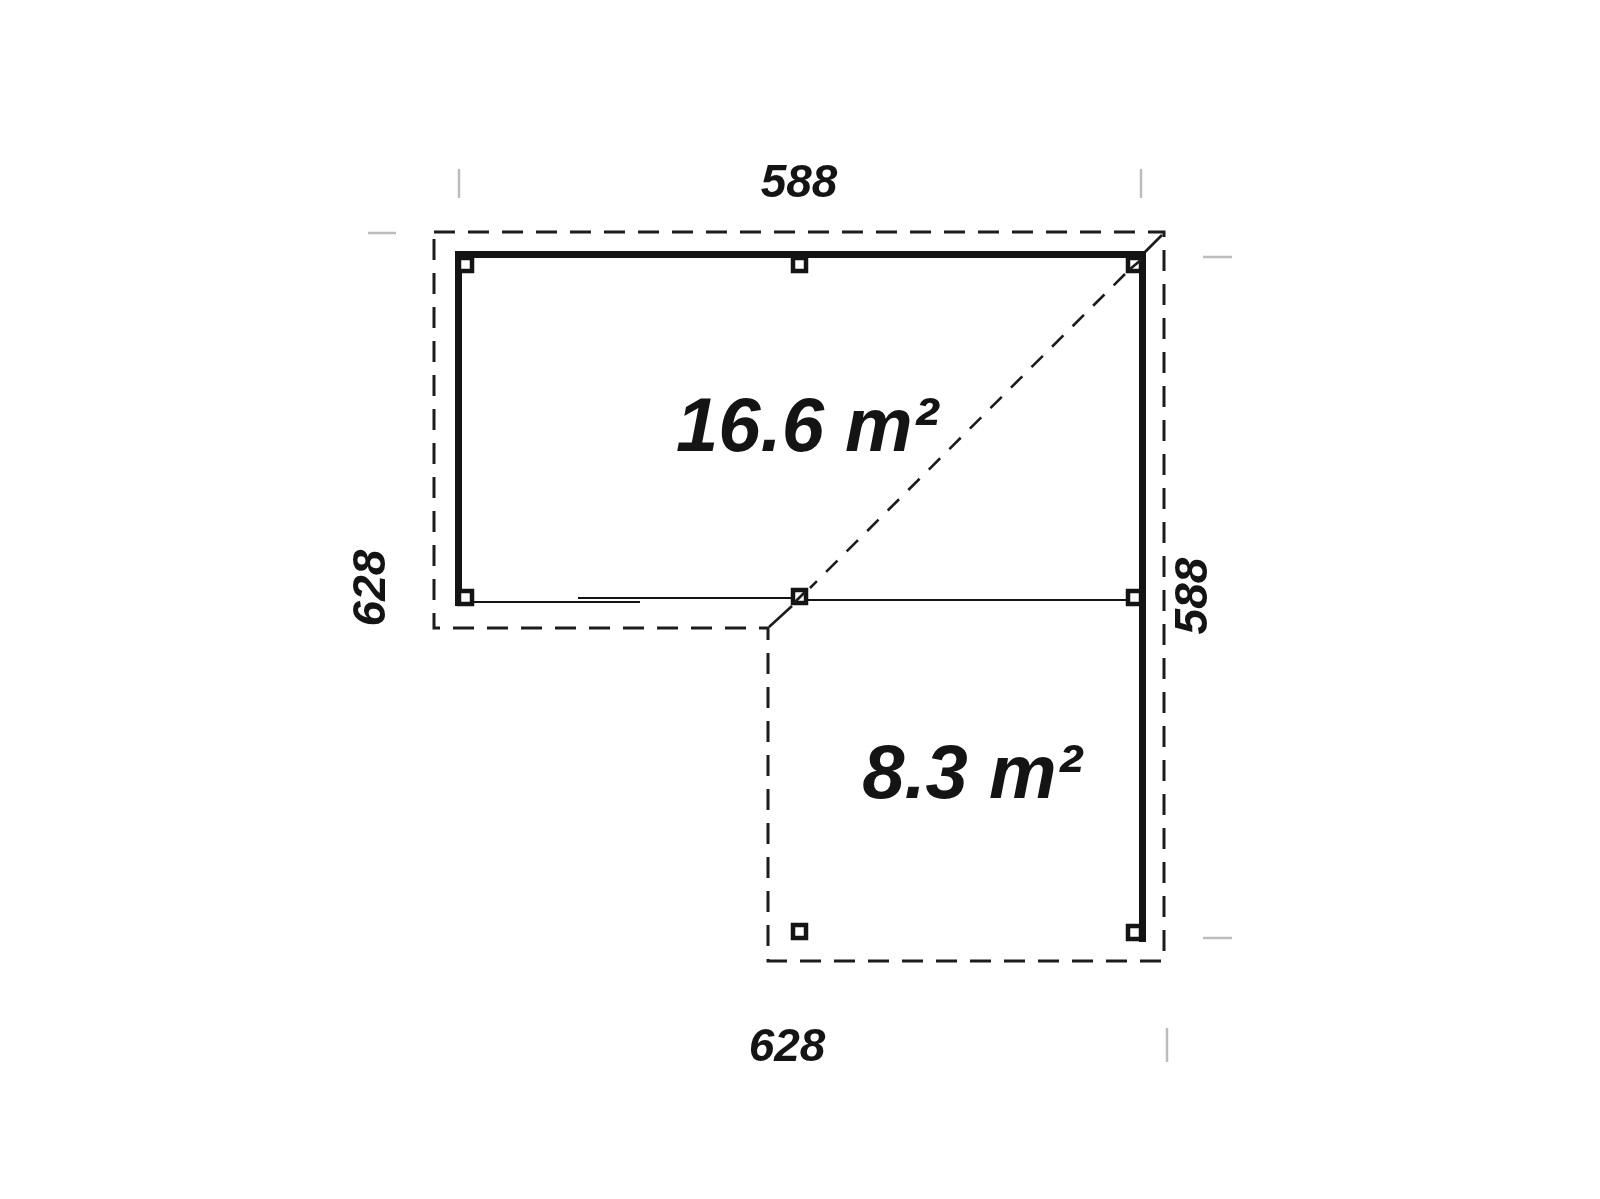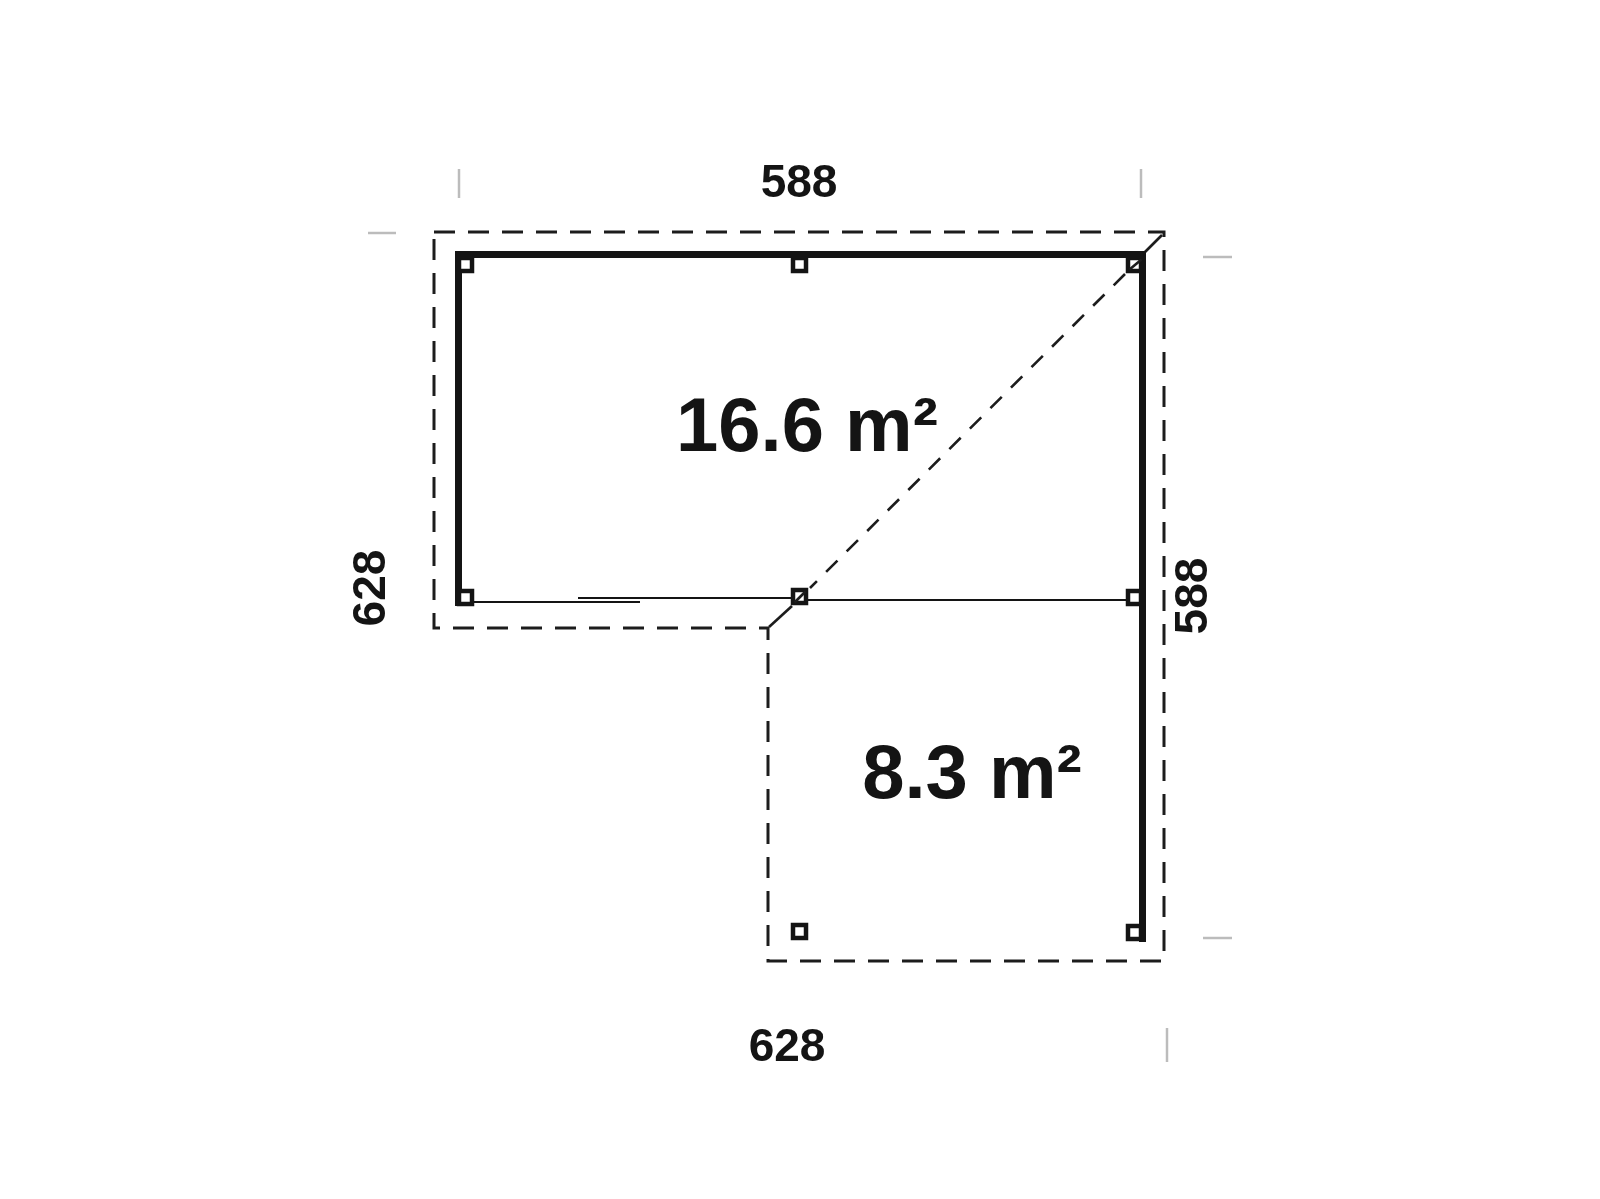--- a/index.html
+++ b/index.html
@@ -9,20 +9,21 @@
     height: 1199px;
     background: #ffffff;
     font-family: "Liberation Sans", sans-serif;
   }
   .canvas-wrap {
     position: relative;
     width: 1600px;
     height: 1199px;
     overflow: hidden;
     background: #ffffff;
+    font-style: italic;
   }
   svg { display: block; }
 
   
   .wall        { stroke: #141414; stroke-width: 7; fill: none; }
   .thinline    { stroke: #141414; stroke-width: 2; fill: none; }
   .dashline    { stroke: #1c1c1c; stroke-width: 3; fill: none; stroke-dasharray: 21 13; }
   .diagdash    { stroke: #1c1c1c; stroke-width: 2.6; fill: none; stroke-dasharray: 16 13; }
   .diagsolid   { stroke: #1c1c1c; stroke-width: 2.6; fill: none; }
   .post        { fill: #ffffff; stroke: #141414; stroke-width: 4.5; }

